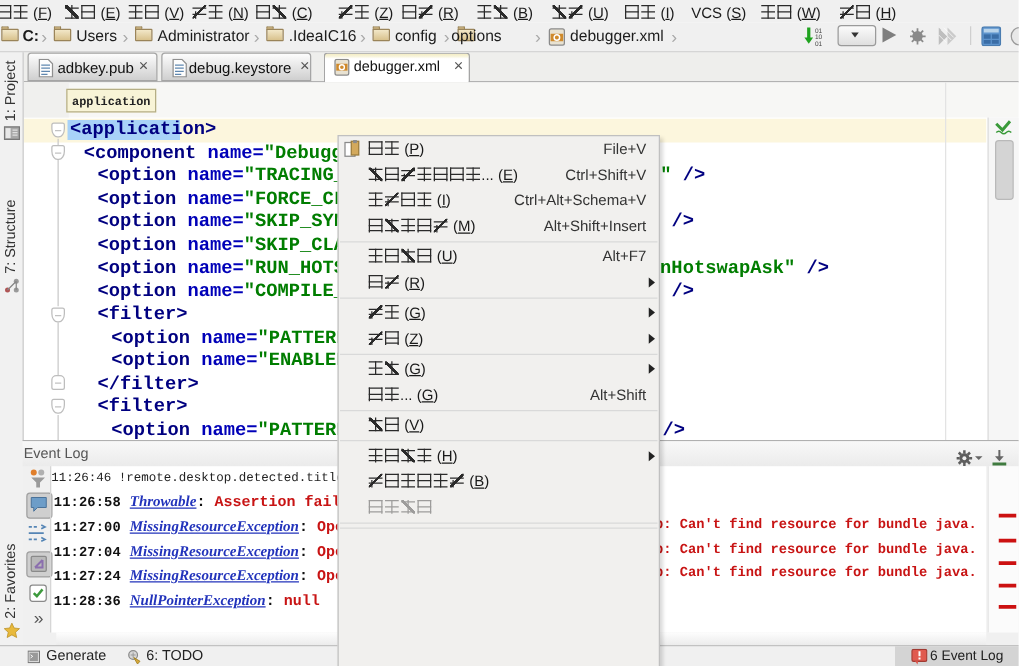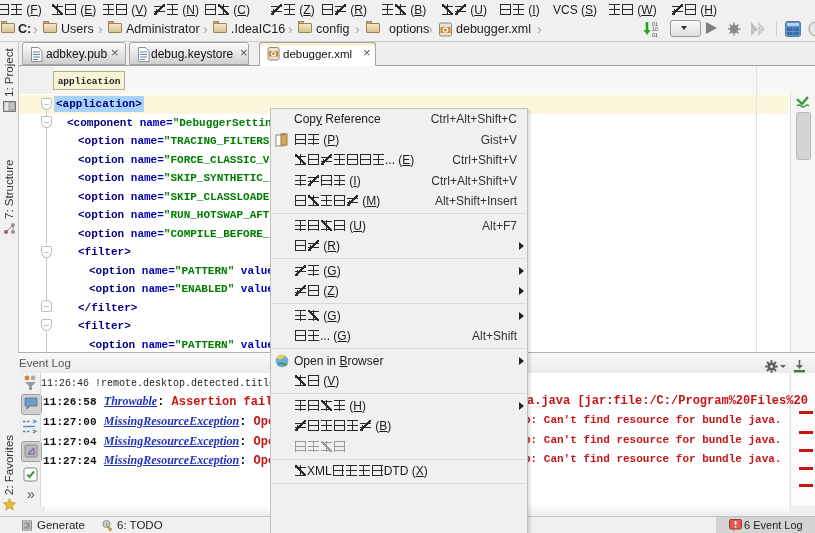--- a/index.html
+++ b/index.html
@@ -28,21 +28,21 @@
 .tabtx{position:absolute;left:23px;top:4px;font-size:12px;color:#111;}
 .tabx{position:absolute;top:2px;font-size:13px;color:#555;}
 
 #sidebar{left:0;top:42px;width:18px;height:474px;background:#f1f1f1;z-index:5;}
 .vlab{position:absolute;left:3px;font-size:11.5px;color:#333;white-space:nowrap;transform:rotate(-90deg);transform-origin:0 0;}
 
 #editor{left:19px;top:66px;width:796px;height:286px;background:#fff;}
 #chipbar{position:absolute;left:0;top:0;width:796px;height:28px;background:#f7f7f5;}
 #chipbar2{position:absolute;left:0;top:0;width:36px;height:28px;background:#f0f0ee;}
 #chip{position:absolute;left:34px;top:5px;width:72px;height:19px;line-height:19px;text-align:center;background:#f8f4d7;border:1px solid #b5ae85;font-family:"Liberation Mono",monospace;font-size:9.5px;font-weight:bold;color:#222;box-sizing:border-box;}
-.cline{position:absolute;height:18.5px;line-height:18.5px;font-family:"Liberation Mono",monospace;font-size:11px;font-weight:bold;white-space:pre;color:#000080;}
+.cline{position:absolute;height:18.5px;line-height:18.5px;font-family:"Liberation Mono",monospace;font-size:15px;font-weight:bold;white-space:pre;color:#000080;}
 .tg{color:#000080;}
 .at{color:#0000b8;}
 .vl{color:#007d00;}
 #caretrow{position:absolute;left:0;top:29px;width:770px;height:18.5px;background:#fcf6dd;}
 #seltext{position:absolute;left:35px;top:30px;width:90px;height:15.5px;background:#a8d2f8;}
 
 .fold{position:absolute;left:22px;width:11px;height:12px;background:#fff;border:1px solid #bdbdbd;border-radius:2px 2px 5px 5px/2px 2px 7px 7px;box-sizing:border-box;}
 .fold:after{content:"";position:absolute;left:2px;top:5px;width:5px;height:1px;background:#c2c2c2;}
 #foldline{position:absolute;left:27px;width:1px;background:#c9c9c9;}
 
@@ -100,21 +100,21 @@
 <span class="folder" style="left:108px"></span>
     <span class="crumbtx" style="left:126px">Administrator</span>
     <span class="chev" style="left:203px">›</span>
 <span class="folder" style="left:213px"></span>
     <span class="crumbtx" style="left:231px">.IdeaIC16</span>
     <span class="chev" style="left:288px">›</span>
 <span class="folder" style="left:298px"></span>
     <span class="crumbtx" style="left:316px">config</span>
     <span class="chev" style="left:355px">›</span>
 <span class="folder" style="left:366px"></span>
-    <span class="crumbtx" style="left:389px">options</span>
+    <span class="crumbtx" style="left:361px">options</span>
     <span class="chev" style="left:428px">›</span>
 <svg class="abs" style="left:438px;top:4px" width="15" height="15" viewBox="0 0 15 15">
       <rect x="1.5" y="1" width="12" height="13" rx="1.5" fill="#e8e2d2" stroke="#8a8a8a" stroke-width="1"></rect>
       <rect x="2.5" y="5" width="10" height="6" fill="#cf8a2c"></rect>
       <circle cx="7.5" cy="8" r="2.2" fill="none" stroke="#fff" stroke-width="1.2"></circle>
     </svg>
 <span class="crumbtx" style="left:456px">debugger.xml</span>
     <span class="chev" style="left:537px">›</span>
 
 <svg class="abs" style="left:643px;top:3px" width="18" height="17" viewBox="0 0 18 17">
@@ -289,22 +289,22 @@
       <path d="M4 7.5 L6.5 10 L11 4.5" stroke="#3d9a3d" stroke-width="2" fill="none"></path>
     </svg>
 <span class="abs" style="left:27px;top:133px;font-size:14px;color:#555;">»</span>
 <span class="abs" style="left:40px;top:20px;width:1px;height:133px;background:#d6d6d6"></span>
 
 <div class="ll" style="left:41px;top:25px;font-weight:normal;font-size:10px;color:#222;">11:26:46 !remote.desktop.detected.title</div>
 <div class="ll" style="left:43px;top:41px"><span class="lts">11:26:58</span> <span class="llink">Throwable</span><span>: </span><span class="lred">Assertion failed: Assertion failed</span></div>
 <div class="ll" style="left:43px;top:61px"><span class="lts">11:27:00</span> <span class="llink">MissingResourceException</span><span>: </span><span class="lred">Ope</span></div>
 <div class="ll" style="left:43px;top:81px"><span class="lts">11:27:04</span> <span class="llink">MissingResourceException</span><span>: </span><span class="lred">Ope</span></div>
 <div class="ll" style="left:43px;top:100px"><span class="lts">11:27:24</span> <span class="llink">MissingResourceException</span><span>: </span><span class="lred">Ope</span></div>
-
-<div class="ll lred" style="left:527px;top:41px">a.java [jar:file:/C:/Program%20Files%20</div>
+<div class="ll" style="left:43px;top:120px"><span class="lts">11:28:36</span> <span class="llink">NullPointerException</span><span>: </span><span class="lred">null</span></div>
+
 <div class="ll lred" style="left:524px;top:61px;font-size:11px">p: Can't find resource for bundle java.</div>
 <div class="ll lred" style="left:524px;top:81px;font-size:11px">p: Can't find resource for bundle java.</div>
 <div class="ll lred" style="left:524px;top:100px;font-size:11px">p: Can't find resource for bundle java.</div>
 <div class="reddash" style="top:58px"></div>
 <div class="reddash" style="top:78px"></div>
 <div class="reddash" style="top:96px"></div>
 <div class="reddash" style="top:114px"></div>
 <div class="reddash" style="top:131px"></div>
 <div class="abs" style="left:45px;top:153px;width:744px;height:10px;background:linear-gradient(#fdfdfd,#ececec);"></div>
 </div>
@@ -345,39 +345,35 @@
 <svg class="abs" style="left:729px;top:2px" width="13" height="13" viewBox="0 0 13 13">
       <rect x="0.5" y="0.5" width="12" height="9.5" rx="1.5" fill="#e05a4f" stroke="#a03a32"></rect>
       <path d="M3 10 l2 2.5 l0.5 -2.5" fill="#e05a4f"></path>
       <rect x="5.8" y="2" width="1.6" height="4" fill="#fff"></rect>
       <rect x="5.8" y="7" width="1.6" height="1.6" fill="#fff"></rect>
     </svg>
 <span class="sttx" style="left:744px;font-size:11px">6 Event Log</span>
 </div>
 <div class="abs" id="cmenu">
 <div class="mrow">
-      <span class="mtext">Cop<span class="u">y</span> Reference</span>
-      <span class="mshort">Ctrl+Alt+Shift+C</span>
-    </div>
-<div class="mrow">
       <svg class="micon" viewBox="0 0 14 14">
         <rect x="1" y="2" width="8" height="11" fill="#fff" stroke="#8a8a8a"></rect>
         <rect x="6" y="1" width="6" height="11" fill="#d3a95c" stroke="#9a7a3a"></rect>
         <rect x="7.5" y="0" width="3" height="2.5" fill="#8a8a8a"></rect>
       </svg>
       <span class="mtext"><i class="c ca"></i><i class="c cb"></i> (<span class="u">P</span>)</span>
-      <span class="mshort">Gist+V</span>
+      <span class="mshort">File+V</span>
     </div>
 <div class="mrow">
       <span class="mtext"><i class="c cc"></i><i class="c ca"></i><i class="c cd"></i><i class="c cb"></i><i class="c ca"></i><i class="c ca"></i><i class="c cb"></i>... (<span class="u">E</span>)</span>
       <span class="mshort">Ctrl+Shift+V</span>
     </div>
 <div class="mrow">
       <span class="mtext"><i class="c cb"></i><i class="c cd"></i><i class="c ca"></i><i class="c cb"></i> (<span class="u">I</span>)</span>
-      <span class="mshort">Ctrl+Alt+Shift+V</span>
+      <span class="mshort">Ctrl+Alt+Schema+V</span>
     </div>
 <div class="mrow">
       <span class="mtext"><i class="c ca"></i><i class="c cc"></i><i class="c cb"></i><i class="c ca"></i><i class="c cd"></i> (<span class="u">M</span>)</span>
       <span class="mshort">Alt+Shift+Insert</span>
     </div>
 <div class="msep"></div>
 <div class="mrow">
       <span class="mtext"><i class="c cb"></i><i class="c ca"></i><i class="c cc"></i><i class="c ca"></i> (<span class="u">U</span>)</span>
       <span class="mshort">Alt+F7</span>
     </div>
@@ -398,40 +394,28 @@
 <div class="mrow">
       <span class="mtext"><i class="c cb"></i><i class="c cc"></i> (<span class="u">G</span>)</span>
       <span class="marrow"></span>
     </div>
 <div class="mrow">
       <span class="mtext"><i class="c ca"></i><i class="c cb"></i>... (<span class="u">G</span>)</span>
       <span class="mshort">Alt+Shift</span>
     </div>
 <div class="msep"></div>
 <div class="mrow">
-      <svg class="micon" viewBox="0 0 14 14">
-        <circle cx="7" cy="7" r="6.3" fill="#6aaede"></circle>
-        <path d="M2 4 q3 2.5 5 0.5 q2.5 -2 4.5 -0.5 q-1 -3 -4.5 -3 q-3.5 0 -5 3 Z" fill="#e8d44a"></path>
-        <path d="M3 10 q3 -1.5 5.5 0 q2 1.5 3.5 0" stroke="#4a8a4a" stroke-width="1.6" fill="none"></path>
-      </svg>
-      <span class="mtext">Open in <span class="u">B</span>rowser</span>
-      <span class="marrow"></span>
-    </div>
-<div class="mrow">
       <span class="mtext"><i class="c cc"></i><i class="c ca"></i> (<span class="u">V</span>)</span>
     </div>
 <div class="msep"></div>
 <div class="mrow">
       <span class="mtext"><i class="c cb"></i><i class="c ca"></i><i class="c cc"></i><i class="c cb"></i> (<span class="u">H</span>)</span>
       <span class="marrow"></span>
     </div>
 <div class="mrow">
       <span class="mtext"><i class="c cd"></i><i class="c ca"></i><i class="c cb"></i><i class="c ca"></i><i class="c cb"></i><i class="c cd"></i> (<span class="u">B</span>)</span>
     </div>
 <div class="mrow">
       <span class="mtext dis"><i class="c ca"></i><i class="c cb"></i><i class="c cc"></i><i class="c ca"></i></span>
     </div>
 <div class="msep"></div>
-<div class="mrow">
-      <span class="mtext"><i class="c cc"></i>XML<i class="c ca"></i><i class="c cb"></i><i class="c cb"></i><i class="c ca"></i>DTD (<span class="u">X</span>)</span>
-    </div>
 <div class="msep"></div>
 </div>
 
 </body></html>

